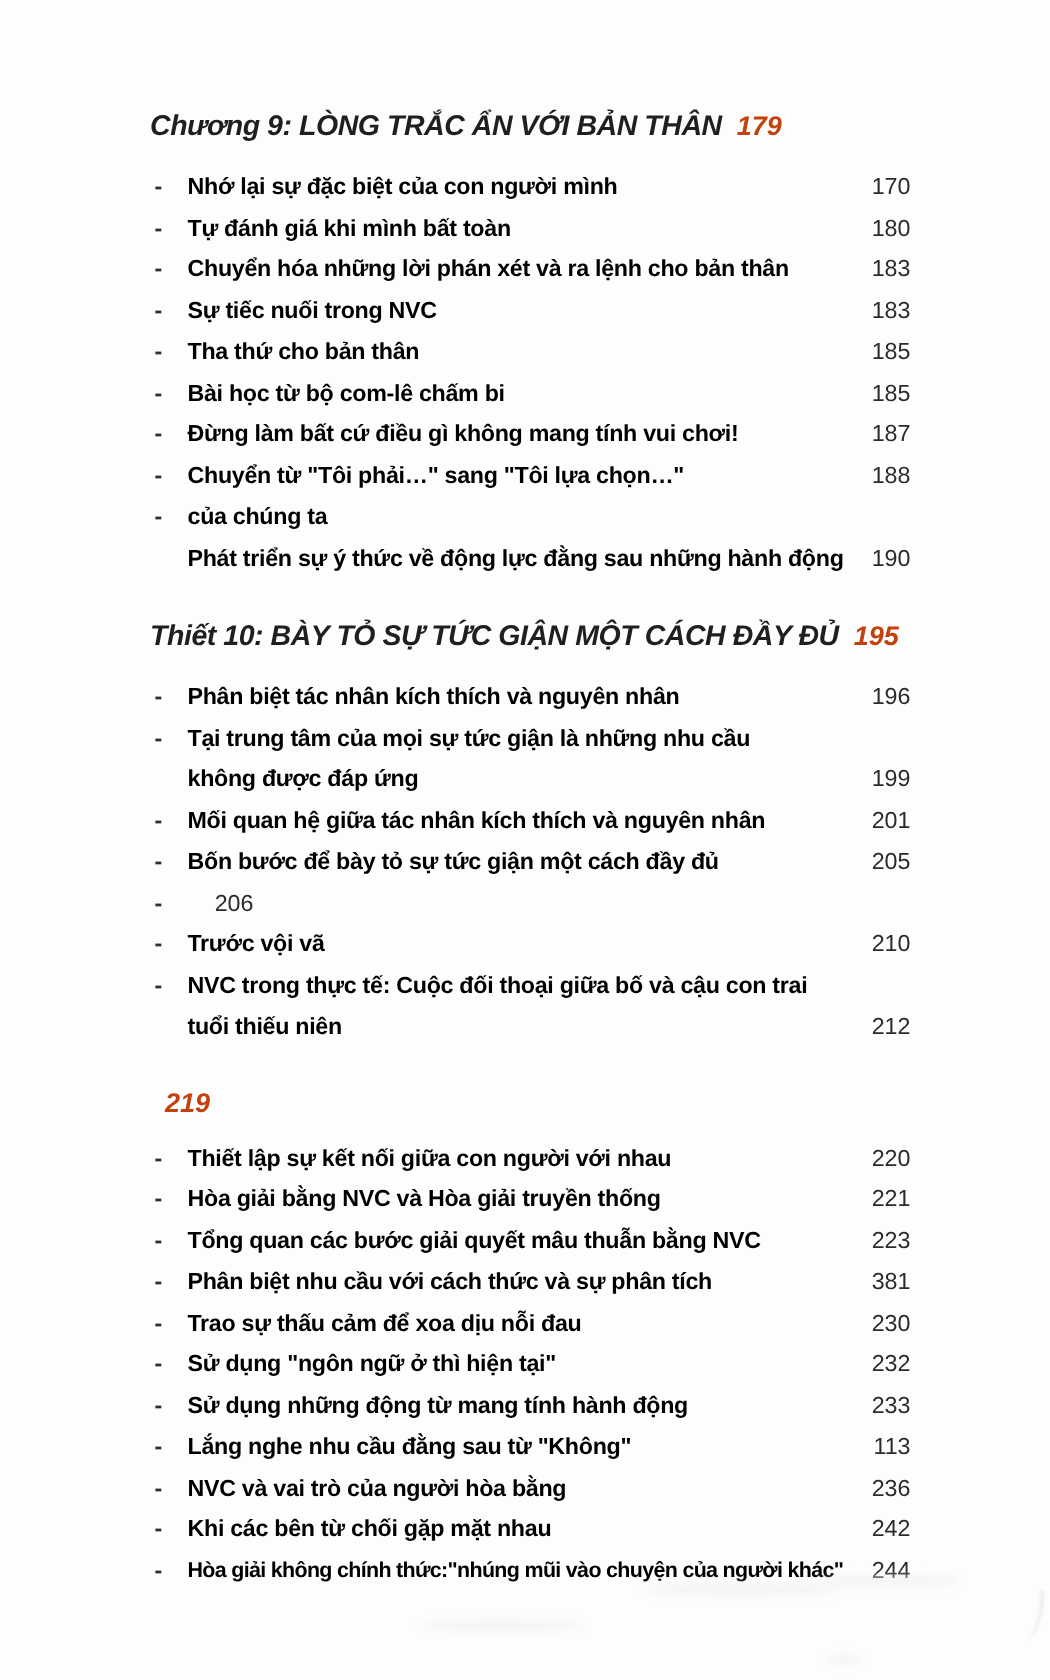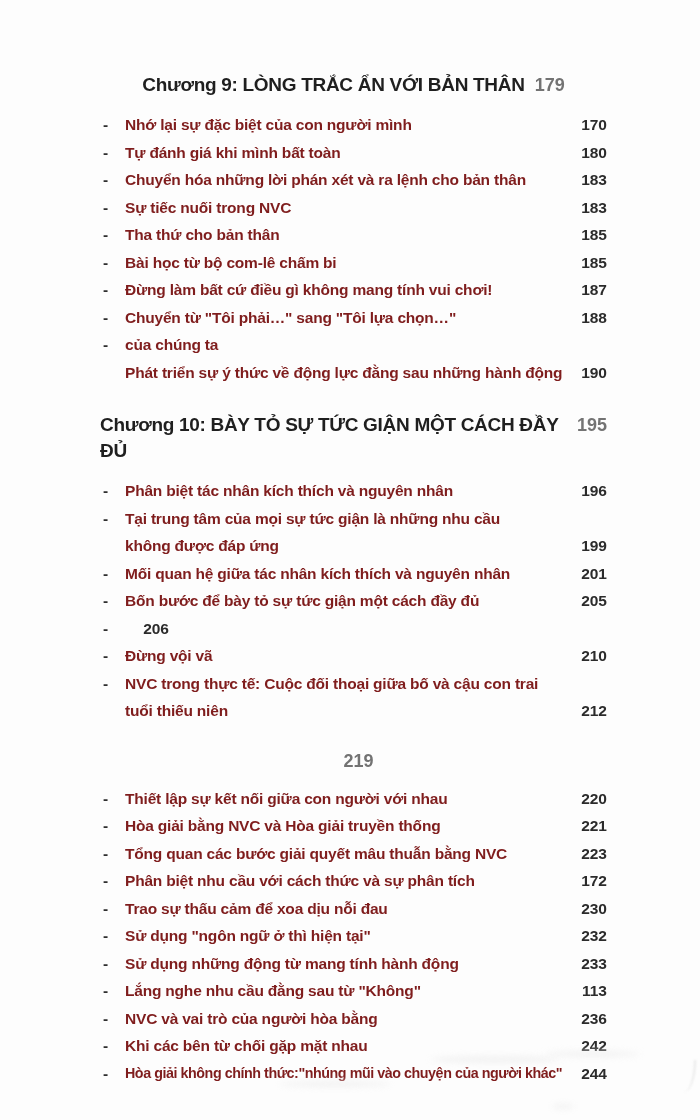--- a/index.html
+++ b/index.html
@@ -22,35 +22,36 @@
     right: 93px;
   }
   .section {
     margin-bottom: 14px;
   }
   .section + .section {
     margin-top: 26px;
   }
   .heading-row {
     display: flex;
-    justify-content: center;
+    justify-content: flex-start;
     align-items: baseline;
     margin-bottom: 13px;
+    font-style: italic;
   }
   .heading-text {
     font-size: 19px;
     font-weight: 700;
     letter-spacing: -0.3px;
     color: #1f1f1f;
     line-height: 26px;
   }
   .heading-page {
     font-size: 18px;
     font-weight: 600;
-    color: #737373;
+    color: #c2410c;
     flex: 0 0 auto;
     padding-left: 10px;
   }
   .item {
     display: flex;
     align-items: stretch;
     padding-left: 3px;
   }
   .dash {
     width: 22px;
@@ -61,30 +62,30 @@
     line-height: 27.5px;
   }
   .text {
     flex: 1 1 auto;
     min-width: 0;
   }
   .line {
     font-size: 15.5px;
     font-weight: 600;
     letter-spacing: -0.2px;
-    color: #7f1d1d;
+    color: #000000;
     line-height: 27.5px;
     white-space: nowrap;
   }
   .page {
     flex: 0 0 44px;
     width: 44px;
     text-align: right;
     font-size: 15.5px;
-    font-weight: 700;
+    font-weight: 400;
     color: #2b2b2b;
     line-height: 27.5px;
     align-self: flex-end;
   }
   
   .section:nth-child(3) .item:last-child .line {
     font-size: 14.3px;
     letter-spacing: -0.45px;
   }
   
@@ -182,21 +183,21 @@
           <span class="text">
             <div class="line">của chúng ta</div>
             <div class="line">Phát triển sự ý thức về động lực đằng sau những hành động</div>
           </span>
           <span class="page">190</span>
         </div>
       </div>
     </div>
     <div class="section">
       <div class="heading-row">
-        <span class="heading-text">Chương 10: BÀY TỎ SỰ TỨC GIẬN MỘT CÁCH ĐẦY ĐỦ</span>
+        <span class="heading-text">Thiết 10: BÀY TỎ SỰ TỨC GIẬN MỘT CÁCH ĐẦY ĐỦ</span>
         <span class="heading-page">195</span>
       </div>
       <div class="items">
         <div class="item">
           <span class="dash">-</span>
           <span class="text">
             <div class="line">Phân biệt tác nhân kích thích và nguyên nhân</div>
           </span>
           <span class="page">196</span>
         </div>
@@ -222,21 +223,21 @@
           </span>
           <span class="page">205</span>
         </div>
         <div class="item">
           <span class="dash">-</span>
           <span class="page">206</span>
         </div>
         <div class="item">
           <span class="dash">-</span>
           <span class="text">
-            <div class="line">Đừng vội vã</div>
+            <div class="line">Trước vội vã</div>
           </span>
           <span class="page">210</span>
         </div>
         <div class="item">
           <span class="dash">-</span>
           <span class="text">
             <div class="line">NVC trong thực tế: Cuộc đối thoại giữa bố và cậu con trai</div>
             <div class="line">tuổi thiếu niên</div>
           </span>
           <span class="page">212</span>
@@ -267,21 +268,21 @@
           <span class="text">
             <div class="line">Tổng quan các bước giải quyết mâu thuẫn bằng NVC</div>
           </span>
           <span class="page">223</span>
         </div>
         <div class="item">
           <span class="dash">-</span>
           <span class="text">
             <div class="line">Phân biệt nhu cầu với cách thức và sự phân tích</div>
           </span>
-          <span class="page">172</span>
+          <span class="page">381</span>
         </div>
         <div class="item">
           <span class="dash">-</span>
           <span class="text">
             <div class="line">Trao sự thấu cảm để xoa dịu nỗi đau</div>
           </span>
           <span class="page">230</span>
         </div>
         <div class="item">
           <span class="dash">-</span>

